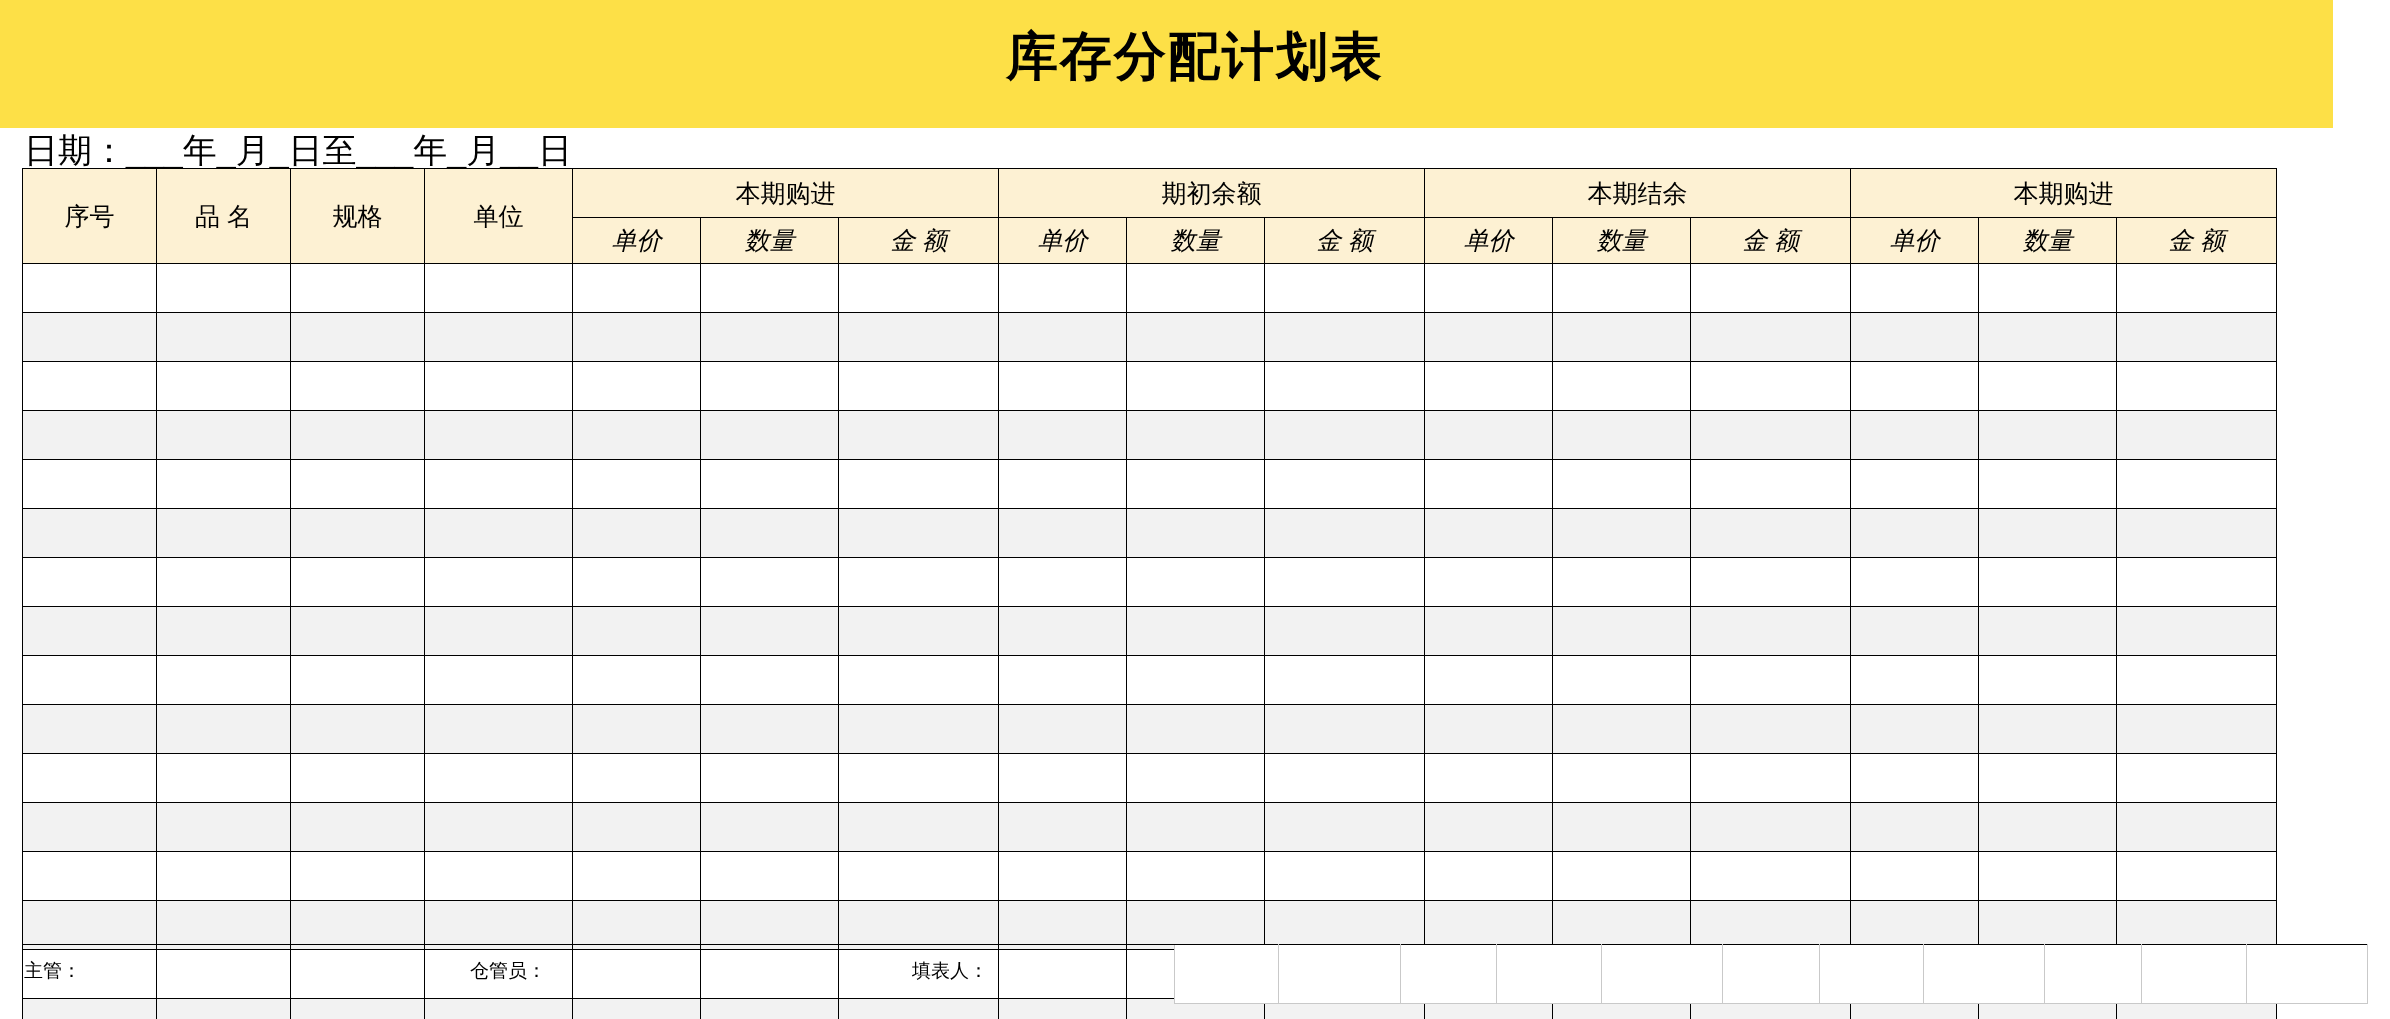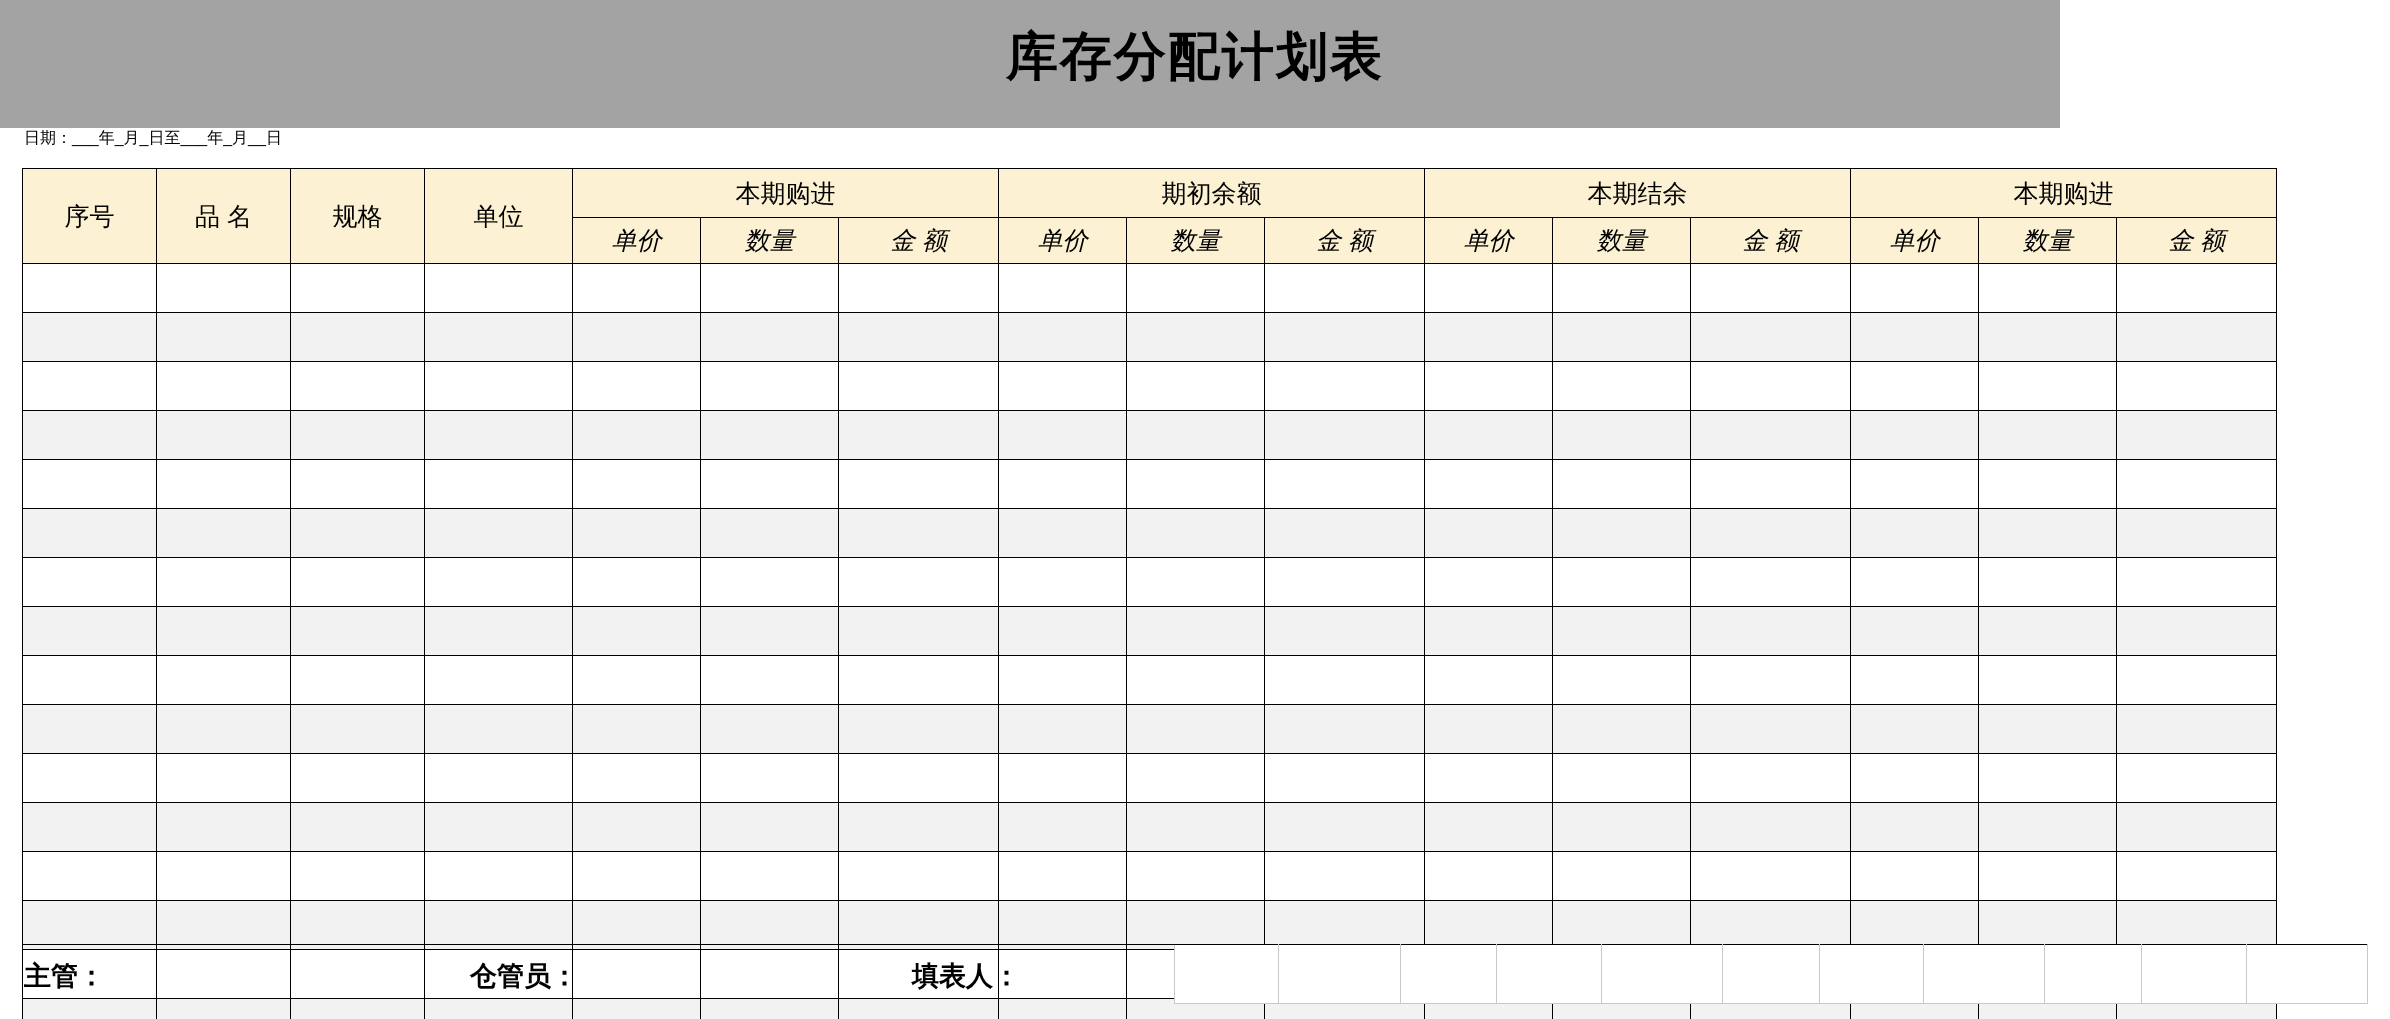--- a/index.html
+++ b/index.html
@@ -17,40 +17,40 @@
     width: 2390px;
     height: 1019px;
     position: relative;
     background: #ffffff;
   }
   
   .title-band {
     position: absolute;
     left: 0px;
     top: 0px;
-    width: 2060px;
+    width: 2333px;
     height: 128px;
-    background: #a3a3a3;
+    background: #fde047;
   }
   .title-text {
     position: absolute;
     left: 0;
     top: 22px;
     width: 2390px;
     text-align: center;
     font-size: 52px;
     font-weight: bold;
     letter-spacing: 2px;
     color: #000000;
   }
   .date-line {
     position: absolute;
     left: 24px;
     top: 128px;
-    font-size: 16px;
+    font-size: 34px;
     color: #000000;
     white-space: nowrap;
   }
   
   table.grid {
     position: absolute;
     left: 22px;
     top: 168px;
     border-collapse: collapse;
     table-layout: fixed;
@@ -91,24 +91,23 @@
   .footer-labels {
     position: absolute;
     left: 0;
     top: 0;
     width: 1150px;
     height: 60px;
   }
   .footer-labels span {
     position: absolute;
     top: 14px;
-    font-size: 27px;
+    font-size: 19px;
     color: #000000;
     white-space: nowrap;
-    font-weight: bold;
   }
   .fl-1 { left: 2px; }
   .fl-2 { left: 448px; }
   .fl-3 { left: 890px; }
   table.footgrid {
     position: absolute;
     left: 1152px;
     top: 0;
     border-collapse: collapse;
     table-layout: fixed;

